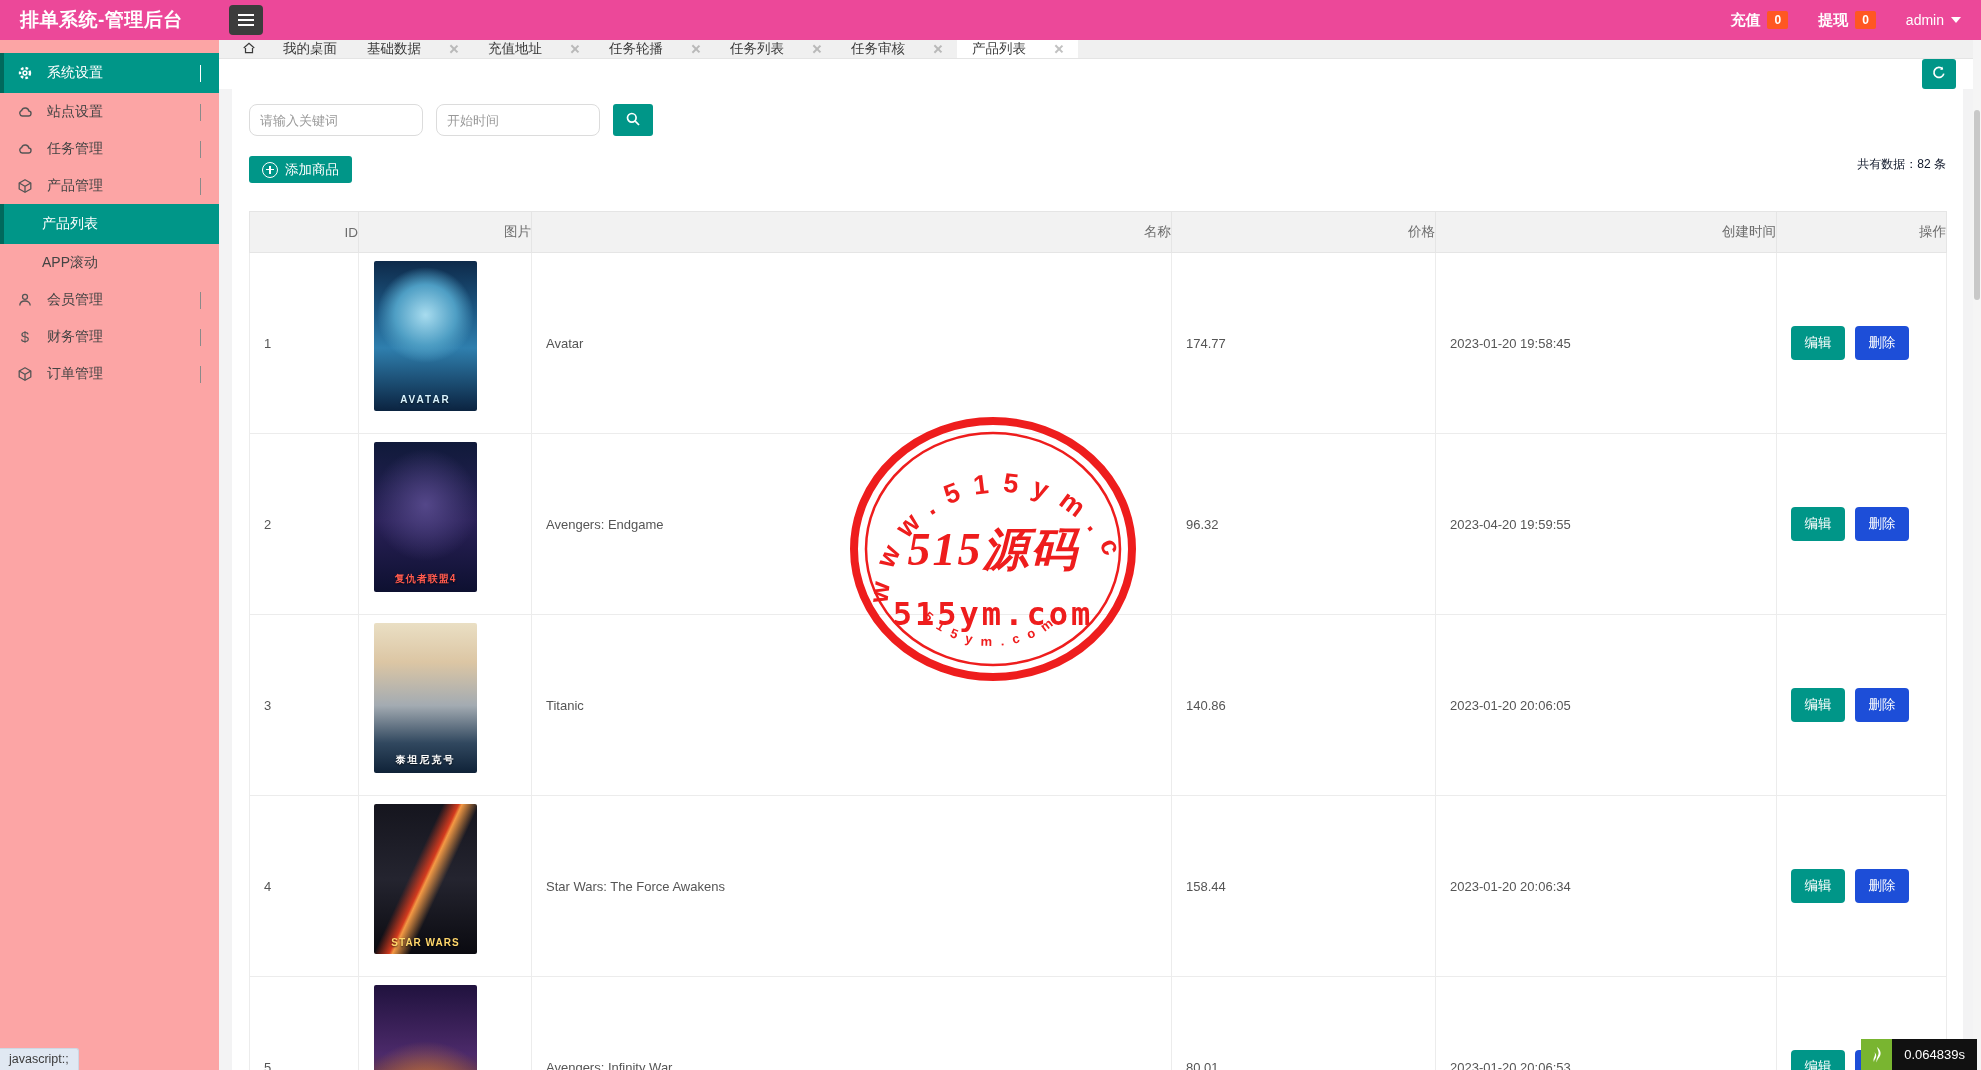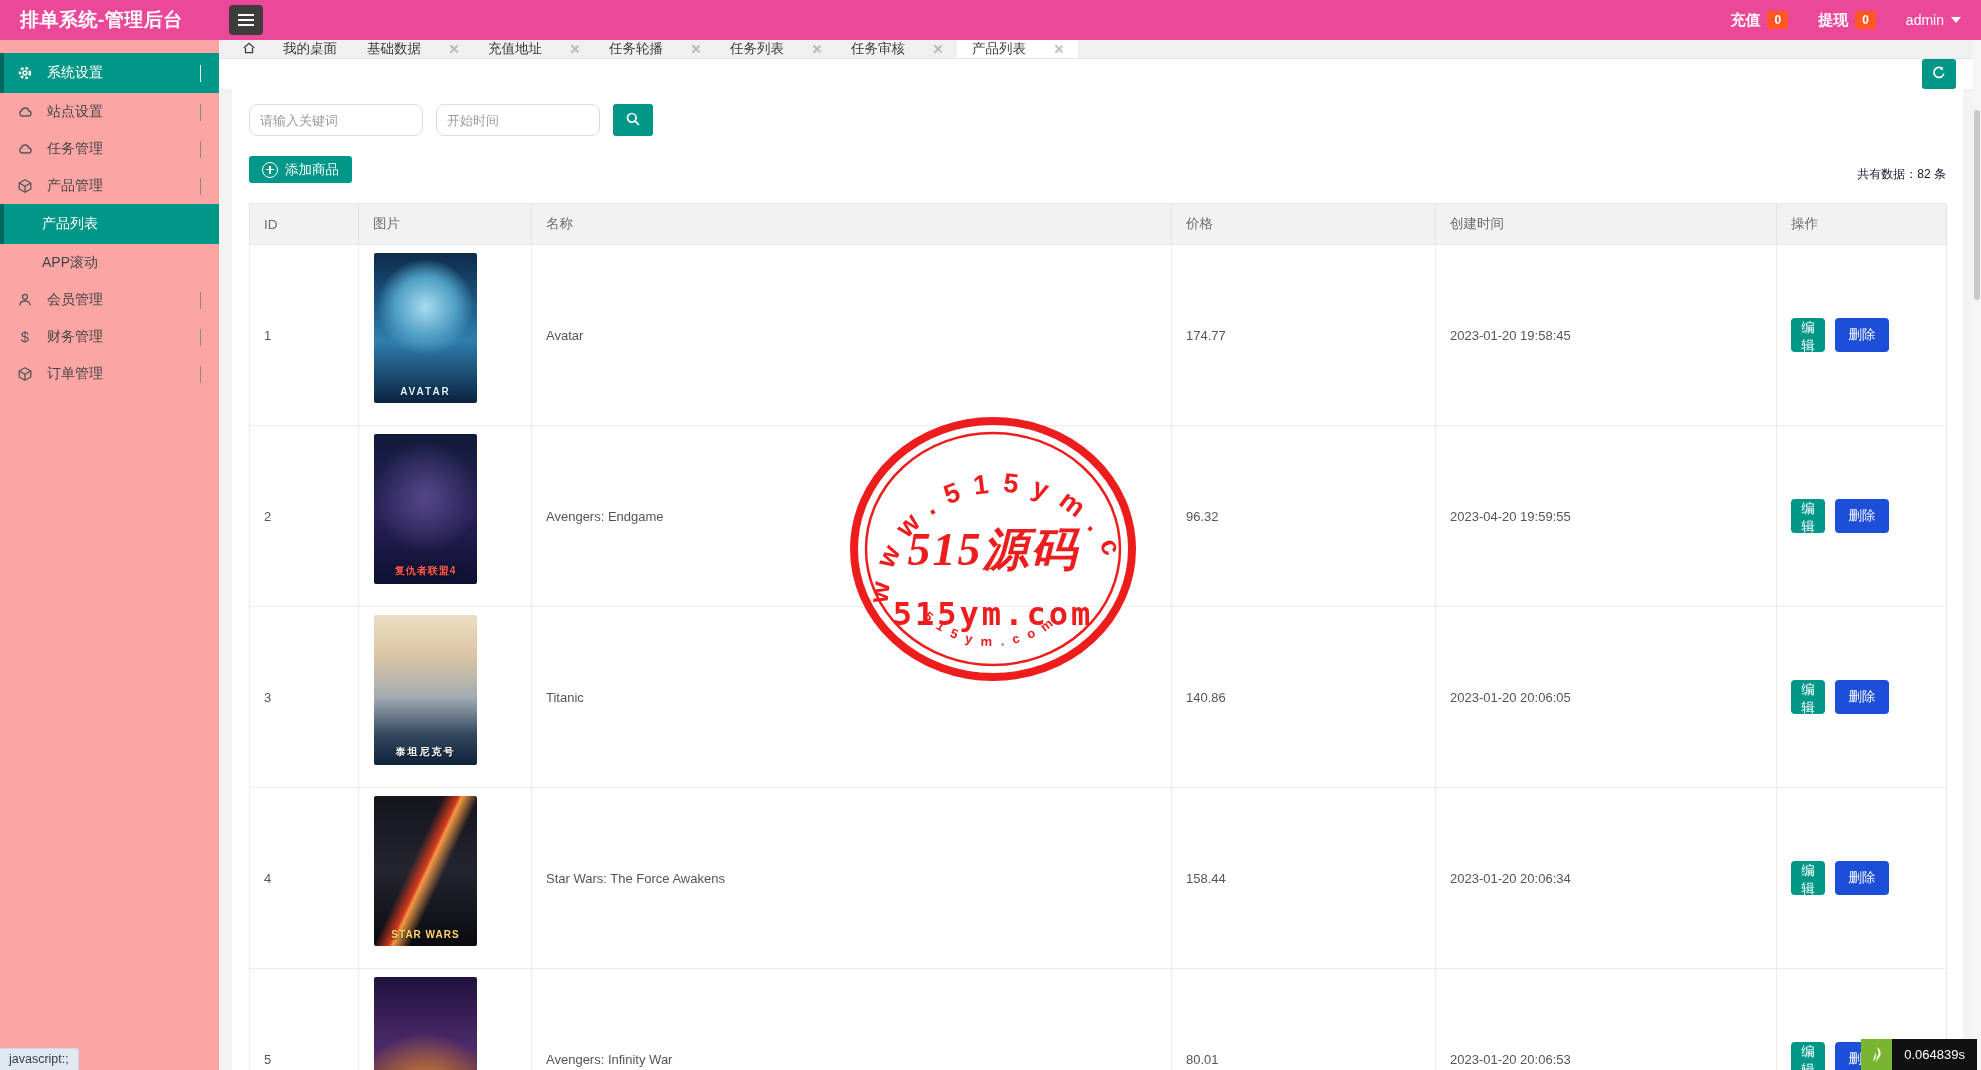--- a/index.html
+++ b/index.html
@@ -52,36 +52,36 @@
   .gap{height:10px;}
   
   .card{background:#fff;margin:0 18px 0 13px;padding:15px 17px 40px;flex:1;}
   .srch{display:flex;align-items:center;margin-bottom:20px;}
   .inp{height:30px;width:152px;border:1px solid #dcdcdc;border-radius:8px;padding:0 10px;font-size:13px;color:#1d4ed8;
     font-family:inherit;outline:none;margin-right:13px;}
   .inp::placeholder{color:#9a9a9a;}
   .inp.time{width:142px;}
   .srch-btn{width:40px;height:32px;background:#009688;border:none;border-radius:3px;cursor:pointer;
     display:flex;align-items:center;justify-content:center;}
-  .addrow{display:flex;align-items:flex-end;margin-bottom:20px;}
+  .addrow{display:flex;align-items:flex-start;margin-bottom:28px;}
   .add-btn{height:27px;background:#009688;color:#fff;border:none;border-radius:3px;cursor:pointer;
     display:flex;align-items:center;gap:7px;padding:0 13px;font-size:13.5px;font-family:inherit;}
   .plus{width:14px;height:14px;border:1px solid #fff;border-radius:50%;position:relative;}
   .plus::before,.plus::after{content:"";position:absolute;background:#fff;}
   .plus::before{left:6.2px;top:3px;width:1.4px;height:8px;}
   .plus::after{left:3px;top:6.2px;width:8px;height:1.4px;}
   .total{margin-left:auto;font-size:12px;color:#0f172a;}
   
   table{border-collapse:collapse;width:100%;table-layout:fixed;}
-  th{background:#f2f2f2;height:40px;text-align:left;font-weight:normal;font-size:13.5px;color:#6d6d6d;
+  th{background:#f2f2f2;height:40px;text-align:right;font-weight:normal;font-size:13.5px;color:#6d6d6d;
     padding:0 0 0 14px;border:1px solid #e5e5e5;}
   td{height:168px;border:1px solid #ececec;font-size:13px;color:#555;padding:0 0 0 14px;vertical-align:middle;background:#fff;}
   td.pic{padding:6px 0 6px 15px;vertical-align:top;}
   .ops{display:flex;gap:10px;align-items:center;}
-  .btn-edit{width:34px;height:34px;background:#009688;color:#fff;border:none;border-radius:4px;font-size:13.5px;cursor:pointer;font-family:inherit;}
+  .btn-edit{width:54px;height:34px;background:#009688;color:#fff;border:none;border-radius:4px;font-size:13.5px;cursor:pointer;font-family:inherit;}
   .btn-del{width:54px;height:34px;background:#1d4ed8;color:#fff;border:none;border-radius:4px;font-size:13.5px;cursor:pointer;font-family:inherit;}
   
   .poster{width:103px;height:150px;border-radius:2px;position:relative;overflow:hidden;margin-top:2px;}
   .poster .cap{position:absolute;bottom:6px;left:0;width:100%;text-align:center;font-weight:bold;
     font-size:10px;letter-spacing:2px;color:#fff;text-shadow:0 1px 2px rgba(0,0,0,.7);white-space:nowrap;}
   .pst-avatar{background:radial-gradient(ellipse 62% 42% at 50% 36%, #a8dcef 0%, #4e9ec4 48%, rgba(15,45,80,0) 76%),
     linear-gradient(180deg,#0e2a4a 0%,#1d5a86 35%,#2f7fae 58%,#0b2340 100%);}
   .pst-avatar .cap{color:#d9f4ff;}
   .pst-endgame{background:radial-gradient(ellipse 72% 52% at 50% 42%, #544789 0%, rgba(30,25,70,0) 72%),
     linear-gradient(180deg,#101a3a 0%,#2a2158 52%,#0d1030 100%);}

